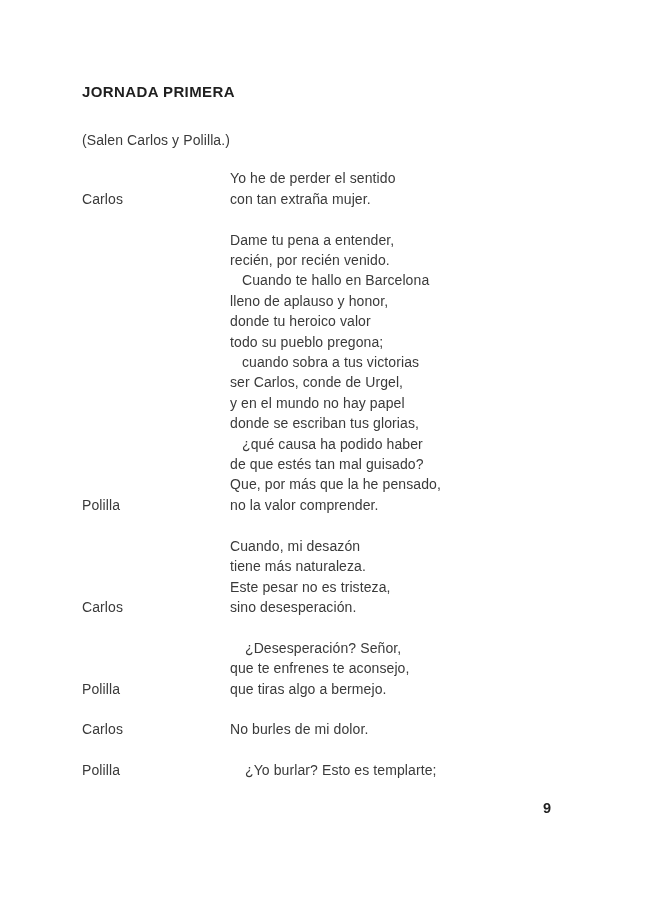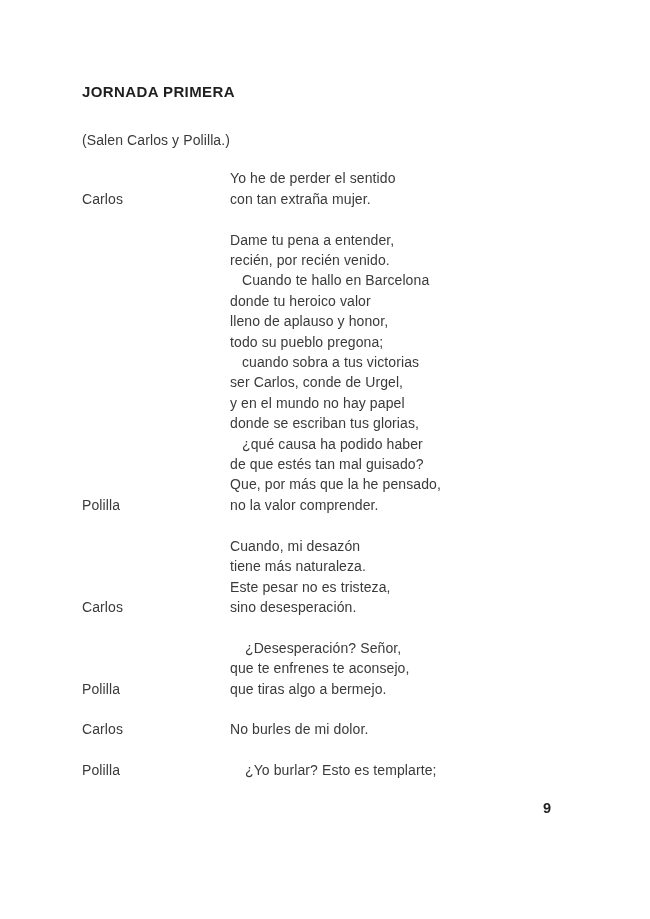--- a/index.html
+++ b/index.html
@@ -84,22 +84,22 @@
           <div class="speech-line">con tan extraña mujer.</div>
         </div>
   </div>
 
   <div class="dialogue-block">
     <div class="speaker-name">Polilla</div>
     <div class="speech-lines">
           <div class="speech-line">Dame tu pena a entender,</div>
           <div class="speech-line">recién, por recién venido.</div>
           <div class="speech-line indent-1">Cuando te hallo en Barcelona</div>
+          <div class="speech-line">lleno de aplauso y honor,</div>
           <div class="speech-line">donde tu heroico valor</div>
-          <div class="speech-line">lleno de aplauso y honor,</div>
           <div class="speech-line">todo su pueblo pregona;</div>
           <div class="speech-line indent-1">cuando sobra a tus victorias</div>
           <div class="speech-line">ser Carlos, conde de Urgel,</div>
           <div class="speech-line">y en el mundo no hay papel</div>
           <div class="speech-line">donde se escriban tus glorias,</div>
           <div class="speech-line indent-1">¿qué causa ha podido haber</div>
           <div class="speech-line">de que estés tan mal guisado?</div>
           <div class="speech-line">Que, por más que la he pensado,</div>
           <div class="speech-line">no la valor comprender.</div>
         </div>

